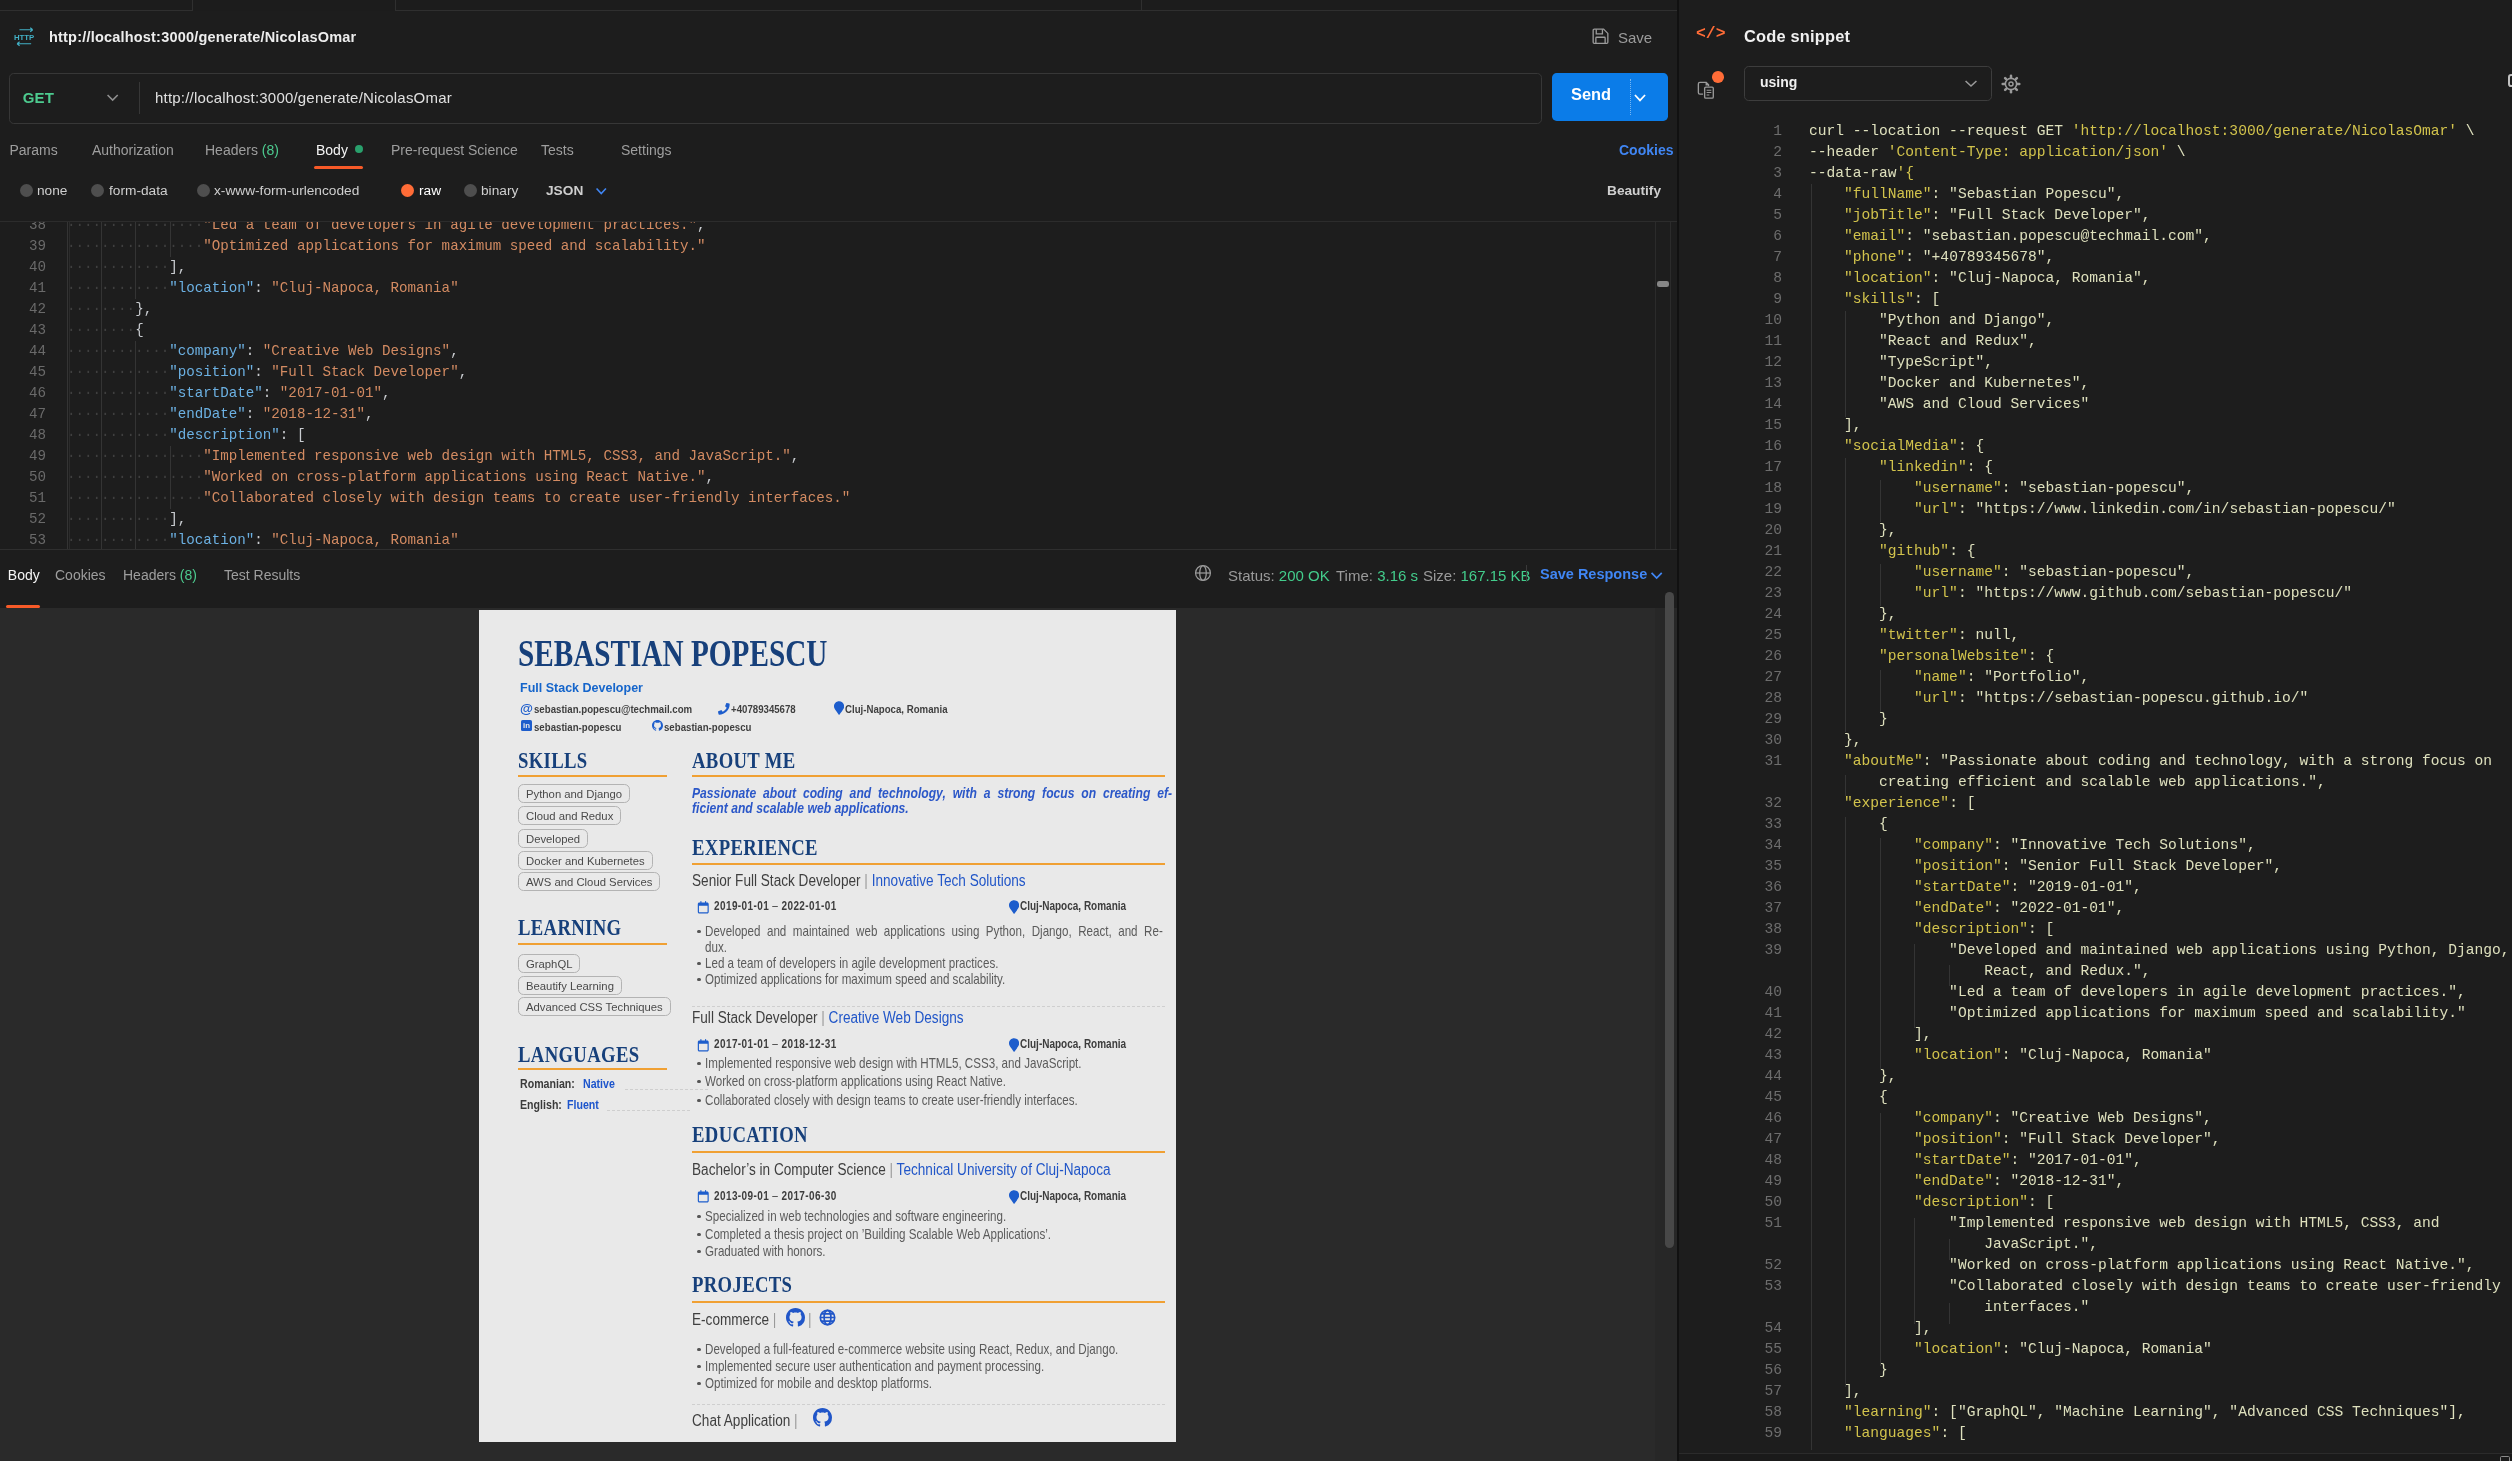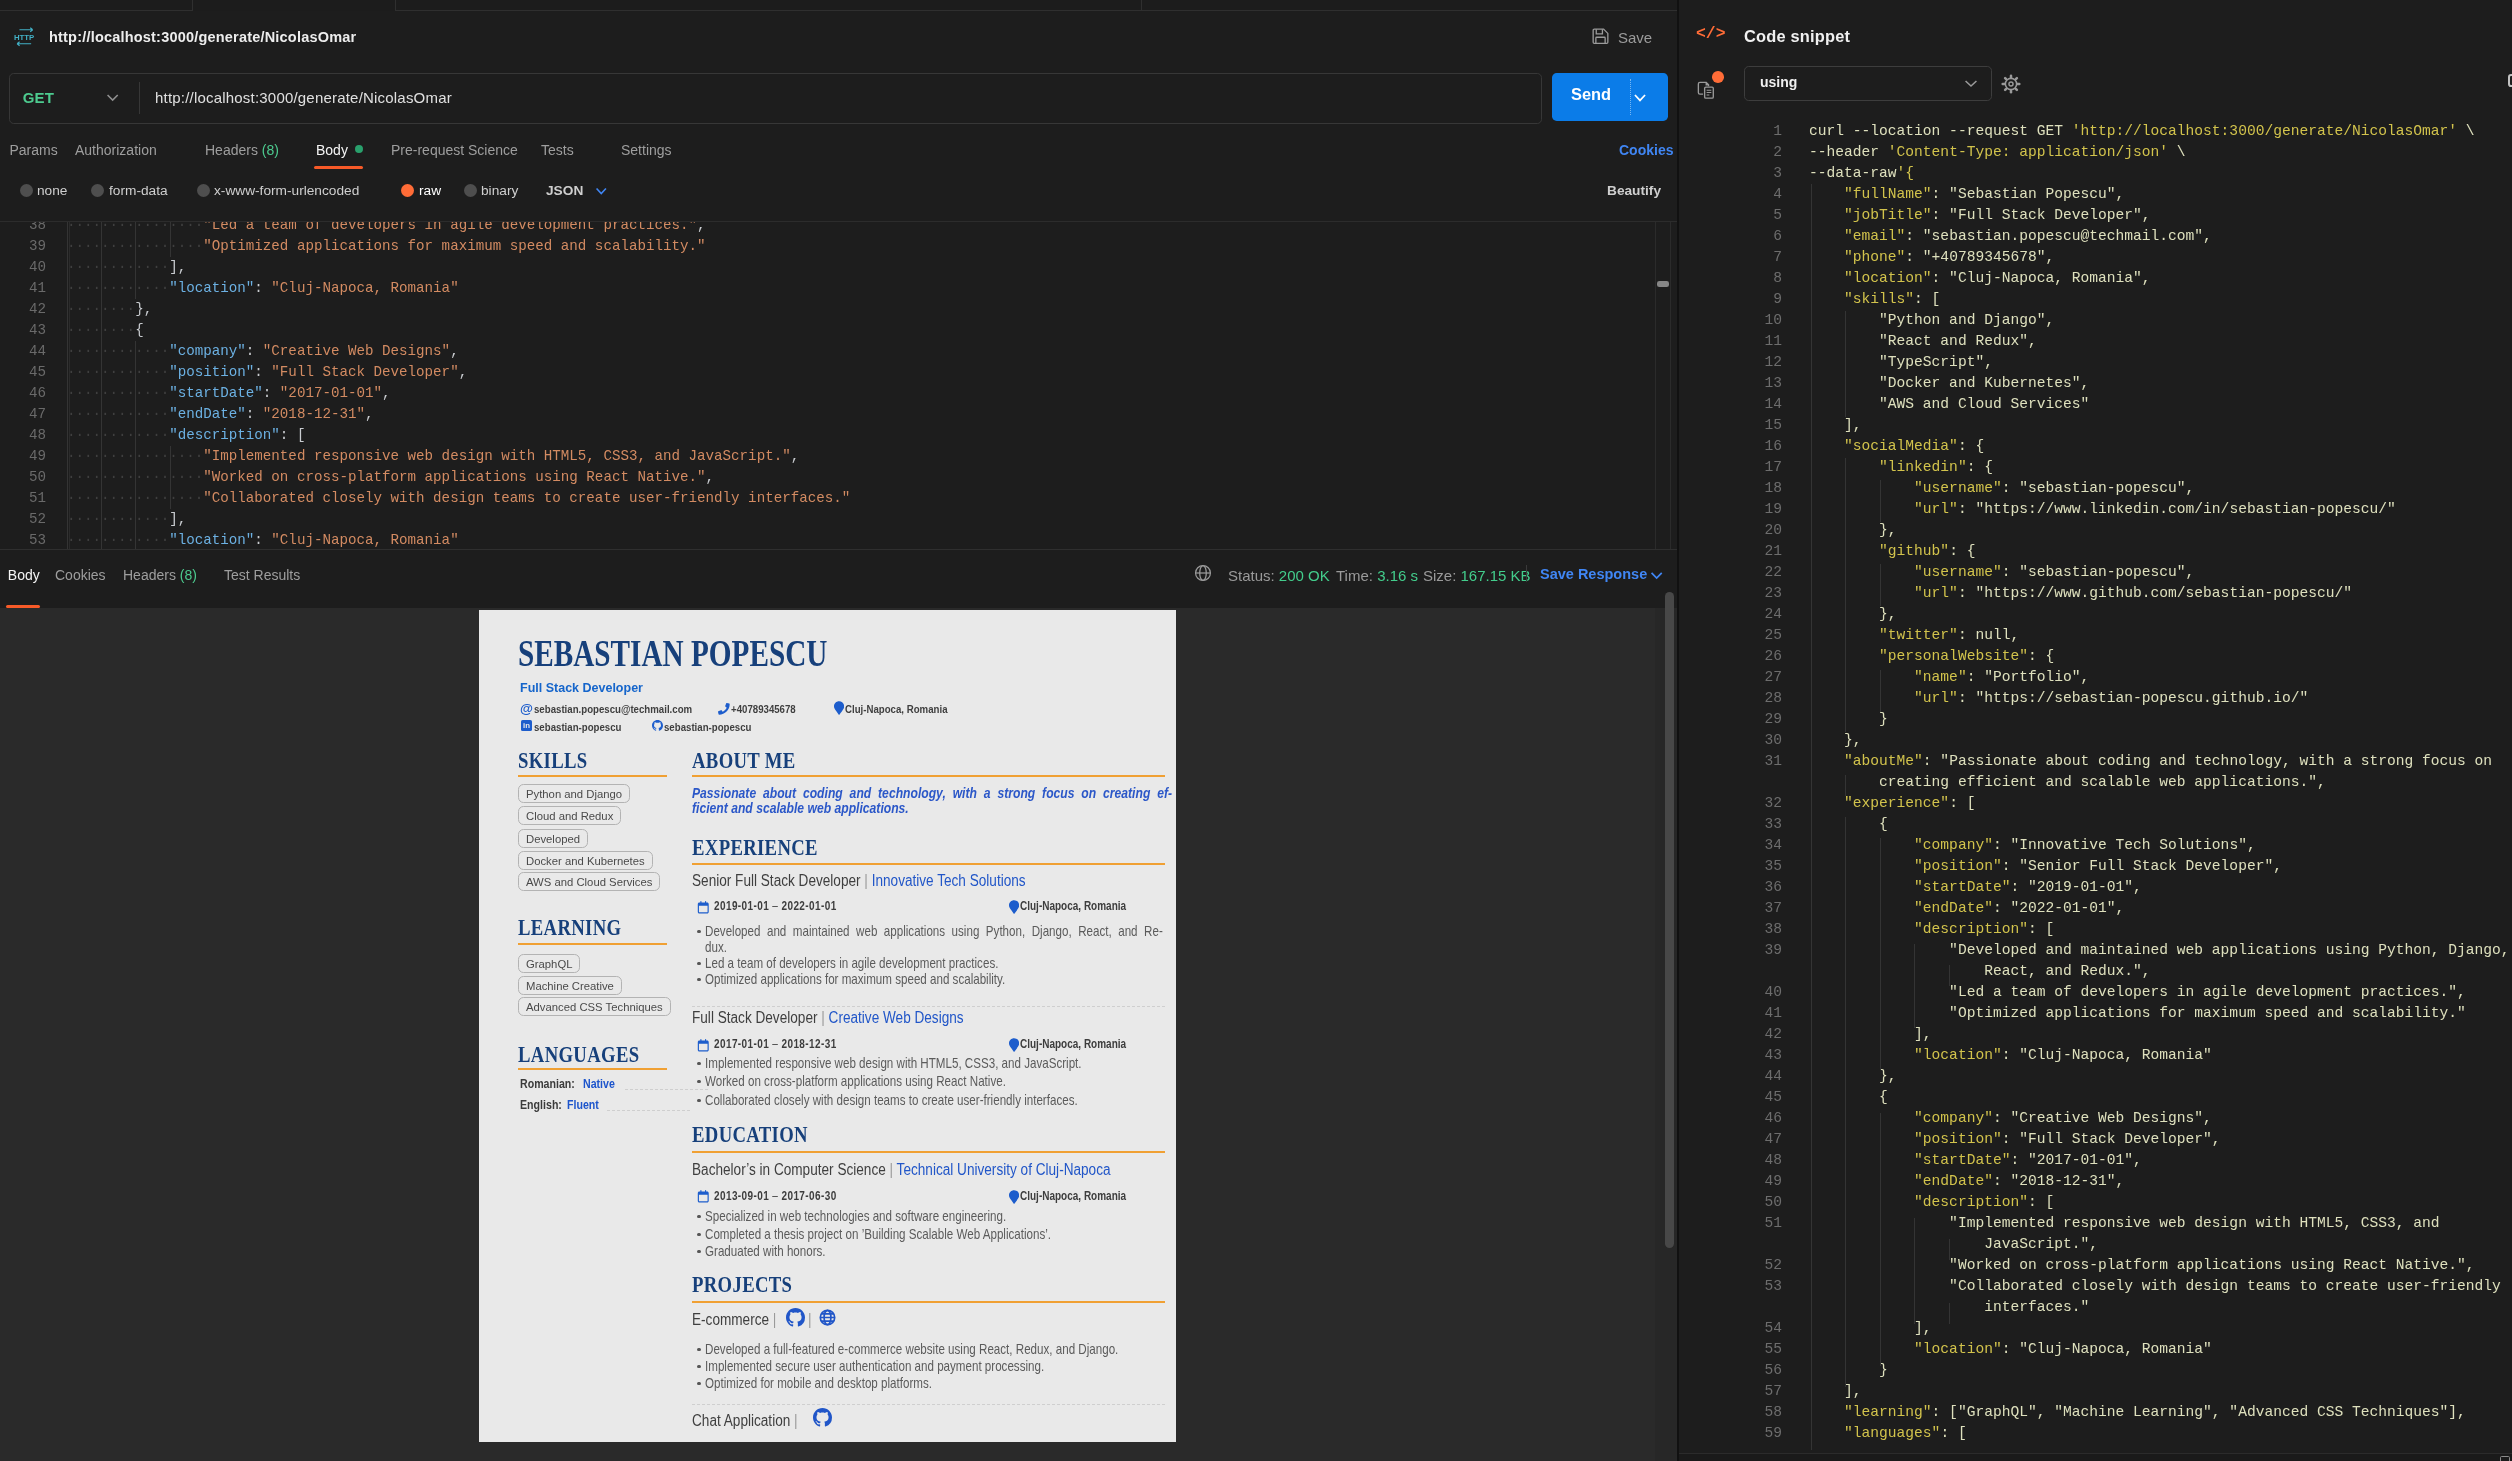--- a/index.html
+++ b/index.html
@@ -114,21 +114,21 @@
 <div class="abs" id="urltxt">http://localhost:3000/generate/NicolasOmar</div>
 <div class="abs" id="send">
     <div class="txt">Send</div>
     <div class="dot"></div>
 <svg style="position:absolute;left:81px;top:19.5px" width="14" height="10.2" viewBox="0 0 18 13">
       <path d="M2.5 2.5 L9 9.5 L15.5 2.5" stroke="#fff" stroke-width="2.2" fill="none"></path>
     </svg>
 </div>
 
 <div class="abs tab" style="left:9.4px">Params</div>
-<div class="abs tab" style="left:75px">Authorization</div>
+<div class="abs tab" style="left:92px">Authorization</div>
 <div class="abs tab" style="left:205px">Headers <span class="grn">(8)</span></div>
 <div class="abs tab" id="bodytab" style="left:316px">Body</div>
 <div class="abs" id="bodydot"></div>
 <div class="abs" id="tabu"></div>
 <div class="abs tab" style="left:391px">Pre-request Science</div>
 <div class="abs tab" style="left:541px">Tests</div>
 <div class="abs tab" style="left:621px">Settings</div>
 <div class="abs tab blu" style="left:1619px;font-weight:bold">Cookies</div>
 
 <div class="abs rad" style="left:19.5px"></div>
@@ -239,21 +239,21 @@
 <div class="abs serif sect" style="left:39px;top:137px">SKILLS</div>
 <div class="abs orange" style="left:39px;top:165px;width:149px"></div>
 <div class="chip" style="left:39px;top:174px">Python and Django</div>
 <div class="chip" style="left:39px;top:196px">Cloud and Redux</div>
 <div class="chip" style="left:39px;top:219px">Developed</div>
 <div class="chip" style="left:39px;top:241px">Docker and Kubernetes</div>
 <div class="chip" style="left:39px;top:262px">AWS and Cloud Services</div>
 <div class="abs serif sect" style="left:39px;top:304px">LEARNING</div>
 <div class="abs orange" style="left:39px;top:333px;width:149px"></div>
 <div class="chip" style="left:39px;top:344px">GraphQL</div>
-<div class="chip" style="left:39px;top:366px">Machine Creative</div>
+<div class="chip" style="left:39px;top:366px">Beautify Learning</div>
 <div class="chip" style="left:39px;top:387px">Advanced CSS Techniques</div>
 <div class="abs serif sect" style="left:39px;top:431px">LANGUAGES</div>
 <div class="abs orange" style="left:39px;top:458px;width:149px"></div>
 <div class="abs llab" style="left:41px;top:467px;line-height:15.6px">Romanian:</div>
 <div class="abs lval" style="left:104px;top:467px;line-height:15.6px">Native</div>
 <div class="dash" style="left:146px;top:479px;width:83px"></div>
 <div class="abs llab" style="left:41px;top:488px;line-height:15.6px">English:</div>
 <div class="abs lval" style="left:88px;top:488px;line-height:15.6px">Fluent</div>
 <div class="dash" style="left:128px;top:500px;width:83px"></div>
 

